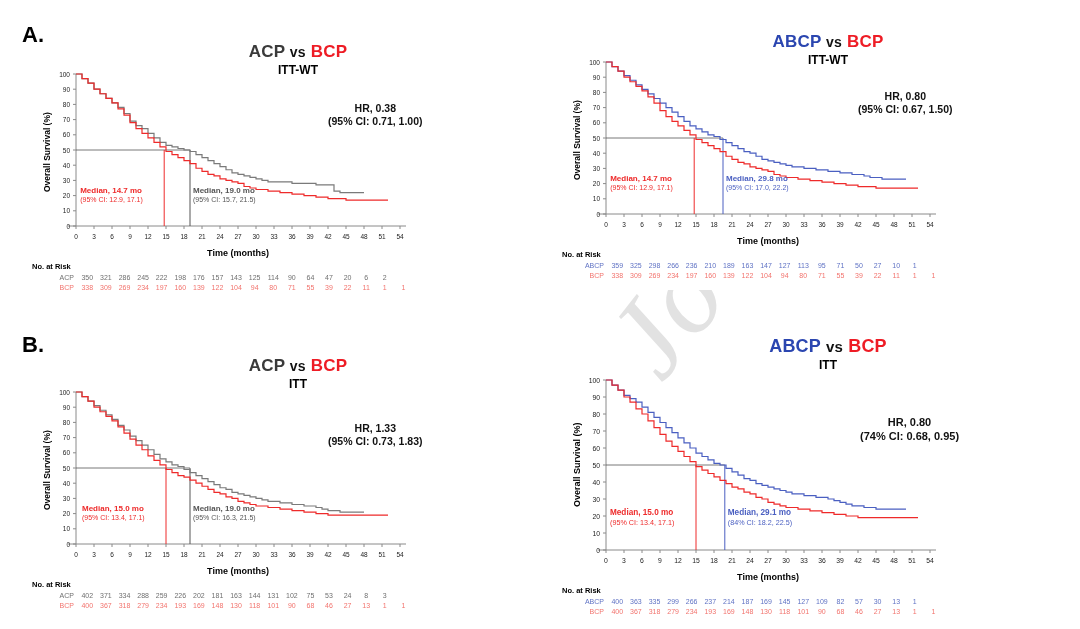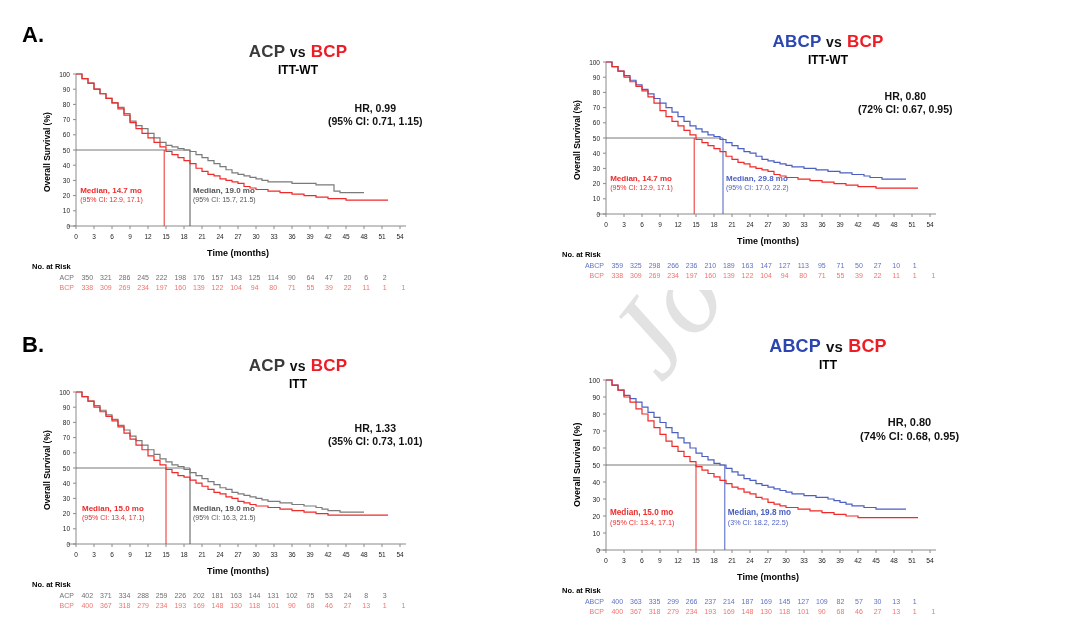--- a/index.html
+++ b/index.html
@@ -62,22 +62,22 @@
   <span>Journal Pre-proof</span>
 </div>
 
 <div class="panel-letter" style="left:22px;top:22px;">A.</div>
 <div class="panel-letter" style="left:22px;top:332px;">B.</div>
 
 <div class="panel" id="mount-a-left" style="left:18px;  top:40px;  width:520px;height:290px;">
     <div class="chart-title" style="position:absolute;left:150px;top:2px;width:260px;font-size:17px;"><span style="color:#3a3a3a">ACP</span> <span style="color:#111;font-size:14px;">vs</span> <span style="color:#ee1c25">BCP</span></div>
     <div class="chart-sub" style="position:absolute;left:150px;top:22px;width:260px;font-size:12px;">ITT-WT</div>
     <div class="hrbox" style="left:310px;top:62px;font-size:10.5px;">
-      <div>HR, 0.99</div>
-      <div>(95% CI: 0.71, 1.15)</div>
+      <div>HR, 0.38</div>
+      <div>(95% CI: 0.71, 1.00)</div>
     </div>
     <div class="ylab" style="left:24px;top:68px;height:84px;font-size:8.5px;">Overall Survival (%)</div>
     <div class="xlab" style="left:58px;top:208px;width:324px;font-size:9px;">Time (months)</div>
     <svg width="520" height="204" style="position:absolute;left:0;top:0;">
       <line x1="58" y1="34" x2="58" y2="186" stroke="#8a8a8a" stroke-width="1"></line>
       <line x1="50" y1="186" x2="388" y2="186" stroke="#8a8a8a" stroke-width="1"></line>
       <line x1="55" y1="34" x2="58" y2="34" stroke="#8a8a8a" stroke-width="1"></line>
       <text x="52" y="36.6" font-size="6.5" fill="#222" text-anchor="end" font-family="Liberation Sans, sans-serif">100</text>
       <line x1="55" y1="49.199999999999996" x2="58" y2="49.199999999999996" stroke="#8a8a8a" stroke-width="1"></line>
       <text x="52" y="51.8" font-size="6.5" fill="#222" text-anchor="end" font-family="Liberation Sans, sans-serif">90</text>
@@ -197,21 +197,21 @@
         <span class="risk-cell" style="width:18.6px;">1</span>
         <span class="risk-cell" style="width:18.6px;"></span>
       </div>
     </div>
   </div>
 <div class="panel" id="mount-a-right" style="left:548px; top:40px;  width:520px;height:290px;">
     <div class="chart-title" style="position:absolute;left:150px;top:-8px;width:260px;font-size:17px;"><span style="color:#2b46b0">ABCP</span> <span style="color:#111;font-size:14px;">vs</span> <span style="color:#ee1c25">BCP</span></div>
     <div class="chart-sub" style="position:absolute;left:150px;top:12px;width:260px;font-size:12px;">ITT-WT</div>
     <div class="hrbox" style="left:310px;top:50px;font-size:10.5px;">
       <div>HR, 0.80</div>
-      <div>(72% CI: 0.67, 0.95)</div>
+      <div>(95% CI: 0.67, 1.50)</div>
     </div>
     <div class="ylab" style="left:24px;top:56px;height:84px;font-size:8.5px;">Overall Survival (%)</div>
     <div class="xlab" style="left:58px;top:196px;width:324px;font-size:9px;">Time (months)</div>
     <svg width="520" height="192" style="position:absolute;left:0;top:0;">
       <line x1="58" y1="22" x2="58" y2="174" stroke="#8a8a8a" stroke-width="1"></line>
       <line x1="50" y1="174" x2="388" y2="174" stroke="#8a8a8a" stroke-width="1"></line>
       <line x1="55" y1="22" x2="58" y2="22" stroke="#8a8a8a" stroke-width="1"></line>
       <text x="52" y="24.6" font-size="6.5" fill="#222" text-anchor="end" font-family="Liberation Sans, sans-serif">100</text>
       <line x1="55" y1="37.199999999999996" x2="58" y2="37.199999999999996" stroke="#8a8a8a" stroke-width="1"></line>
       <text x="52" y="39.8" font-size="6.5" fill="#222" text-anchor="end" font-family="Liberation Sans, sans-serif">90</text>
@@ -331,21 +331,21 @@
         <span class="risk-cell" style="width:18.6px;">1</span>
         <span class="risk-cell" style="width:18.6px;"></span>
       </div>
     </div>
   </div>
 <div class="panel" id="mount-b-left" style="left:18px;  top:348px; width:520px;height:281px;">
     <div class="chart-title" style="position:absolute;left:150px;top:8px;width:260px;font-size:17px;"><span style="color:#3a3a3a">ACP</span> <span style="color:#111;font-size:14px;">vs</span> <span style="color:#ee1c25">BCP</span></div>
     <div class="chart-sub" style="position:absolute;left:150px;top:28px;width:260px;font-size:12px;">ITT</div>
     <div class="hrbox" style="left:310px;top:74px;font-size:10.5px;">
       <div>HR, 1.33</div>
-      <div>(35% CI: 0.73, 1.01)</div>
+      <div>(95% CI: 0.73, 1.83)</div>
     </div>
     <div class="ylab" style="left:24px;top:78px;height:84px;font-size:8.5px;">Overall Survival (%)</div>
     <div class="xlab" style="left:58px;top:218px;width:324px;font-size:9px;">Time (months)</div>
     <svg width="520" height="214" style="position:absolute;left:0;top:0;">
       <line x1="58" y1="44" x2="58" y2="196" stroke="#8a8a8a" stroke-width="1"></line>
       <line x1="50" y1="196" x2="388" y2="196" stroke="#8a8a8a" stroke-width="1"></line>
       <line x1="55" y1="44" x2="58" y2="44" stroke="#8a8a8a" stroke-width="1"></line>
       <text x="52" y="46.6" font-size="6.5" fill="#222" text-anchor="end" font-family="Liberation Sans, sans-serif">100</text>
       <line x1="55" y1="59.199999999999996" x2="58" y2="59.199999999999996" stroke="#8a8a8a" stroke-width="1"></line>
       <text x="52" y="61.8" font-size="6.5" fill="#222" text-anchor="end" font-family="Liberation Sans, sans-serif">90</text>
@@ -543,22 +543,22 @@
       <line x1="148" y1="135" x2="148" y2="220" stroke="#ee2a2a" stroke-width="1"></line>
       <line x1="176.8" y1="135" x2="176.8" y2="220" stroke="#4a5fc1" stroke-width="1"></line>
       <path d="M58,50 L64,50 L64,55.10000000000001 L70,55.10000000000001 L70,60.20000000000001 L76,60.20000000000001 L76,65.3 L82,65.3 L82,68.7 L88,68.7 L88,72.1 L94,72.1 L94,77.2 L100,77.2 L100,82.29999999999998 L106,82.29999999999998 L106,87.4 L112,87.4 L112,92.5 L118,92.5 L118,97.6 L124,97.6 L124,102.70000000000002 L130,102.70000000000002 L130,107.8 L136,107.8 L136,112.9 L142,112.9 L142,118 L148,118 L148,123.10000000000001 L154,123.10000000000001 L154,126.49999999999999 L160,126.49999999999999 L160,129.89999999999998 L166,129.89999999999998 L166,133.3 L172,133.3 L172,135 L178,135 L178,138.4 L184,138.4 L184,141.8 L190,141.8 L190,145.2 L196,145.2 L196,148.60000000000002 L202,148.60000000000002 L202,150.3 L208,150.3 L208,153.7 L214,153.7 L214,155.4 L220,155.4 L220,157.1 L226,157.1 L226,158.8 L232.00000000000003,158.8 L232.00000000000003,160.5 L238,160.5 L238,162.2 L244,162.2 L244,163.89999999999998 L250,163.89999999999998 L250,163.89999999999998 L256,163.89999999999998 L256,165.6 L262,165.6 L262,165.6 L268,165.6 L268,167.3 L274,167.3 L274,167.3 L280,167.3 L280,169 L286,169 L286,170.7 L292,170.7 L292,172.39999999999998 L298,172.39999999999998 L298,174.1 L304,174.1 L304,175.8 L310,175.8 L310,175.8 L316,175.8 L316,177.5 L322,177.5 L322,177.5 L328,177.5 L328,179.2 L334,179.2 L334,179.2 L340,179.2 L340,179.2 L346,179.2 L346,179.2 L358,179.2 L358,179.2" fill="none" stroke="#4a5fc1" stroke-width="1.2" stroke-linejoin="miter"></path>
       <path d="M58,50 L64,50 L64,55.10000000000001 L70,55.10000000000001 L70,60.20000000000001 L76,60.20000000000001 L76,67 L82,67 L82,72.1 L88,72.1 L88,78.9 L94,78.9 L94,84 L100,84 L100,90.8 L106,90.8 L106,97.6 L112,97.6 L112,104.39999999999999 L118,104.39999999999999 L118,111.19999999999999 L124,111.19999999999999 L124,116.3 L130,116.3 L130,121.4 L136,121.4 L136,126.49999999999999 L142,126.49999999999999 L142,131.6 L148,131.6 L148,136.7 L154,136.7 L154,140.10000000000002 L160,140.10000000000002 L160,143.5 L166,143.5 L166,146.9 L172,146.9 L172,150.3 L178,150.3 L178,153.7 L184,153.7 L184,157.1 L190,157.1 L190,158.8 L196,158.8 L196,162.2 L202,162.2 L202,163.89999999999998 L208,163.89999999999998 L208,167.3 L214,167.3 L214,169 L220,169 L220,172.39999999999998 L226,172.39999999999998 L226,174.1 L232.00000000000003,174.1 L232.00000000000003,175.8 L238,175.8 L238,177.5 L244,177.5 L244,177.5 L250,177.5 L250,179.2 L256,179.2 L256,179.2 L262,179.2 L262,180.9 L268,180.9 L268,180.9 L274,180.9 L274,182.6 L280,182.6 L280,182.6 L286,182.6 L286,184.3 L292,184.3 L292,184.3 L298,184.3 L298,186 L304,186 L304,186 L310,186 L310,187.70000000000002 L316,187.70000000000002 L316,187.70000000000002 L322,187.70000000000002 L322,187.70000000000002 L328,187.70000000000002 L328,187.70000000000002 L334,187.70000000000002 L334,187.70000000000002 L340,187.70000000000002 L340,187.70000000000002 L346,187.70000000000002 L346,187.70000000000002 L358,187.70000000000002 L358,187.70000000000002 L370,187.70000000000002 L370,187.70000000000002" fill="none" stroke="#ee2a2a" stroke-width="1.2" stroke-linejoin="miter"></path>
     </svg>
     <div style="position:absolute;left:62px;top:178px;color:#ee2a2a;font-size:8.2px;line-height:1.25;white-space:nowrap;">
       <div class="med-txt">Median, 15.0 mo</div>
       <div style="font-size:7.199999999999999px;">(95% CI: 13.4, 17.1)</div>
     </div>
     <div style="position:absolute;left:179.8px;top:178px;color:#4a5fc1;font-size:8.2px;line-height:1.25;white-space:nowrap;">
-      <div class="med-txt">Median, 19.8 mo</div>
-      <div style="font-size:7.199999999999999px;">(3% CI: 18.2, 22.5)</div>
+      <div class="med-txt">Median, 29.1 mo</div>
+      <div style="font-size:7.199999999999999px;">(84% CI: 18.2, 22.5)</div>
     </div>
     <div class="risk-head" style="left:14px;top:256px;">No. at Risk</div>
     <div class="risk-table" style="left:30px;top:267px;">
       <div class="risk-row row-blue">
         <span class="risk-name">ABCP</span>
         <span class="risk-cell" style="width:18.6px;">400</span>
         <span class="risk-cell" style="width:18.6px;">363</span>
         <span class="risk-cell" style="width:18.6px;">335</span>
         <span class="risk-cell" style="width:18.6px;">299</span>
         <span class="risk-cell" style="width:18.6px;">266</span>

